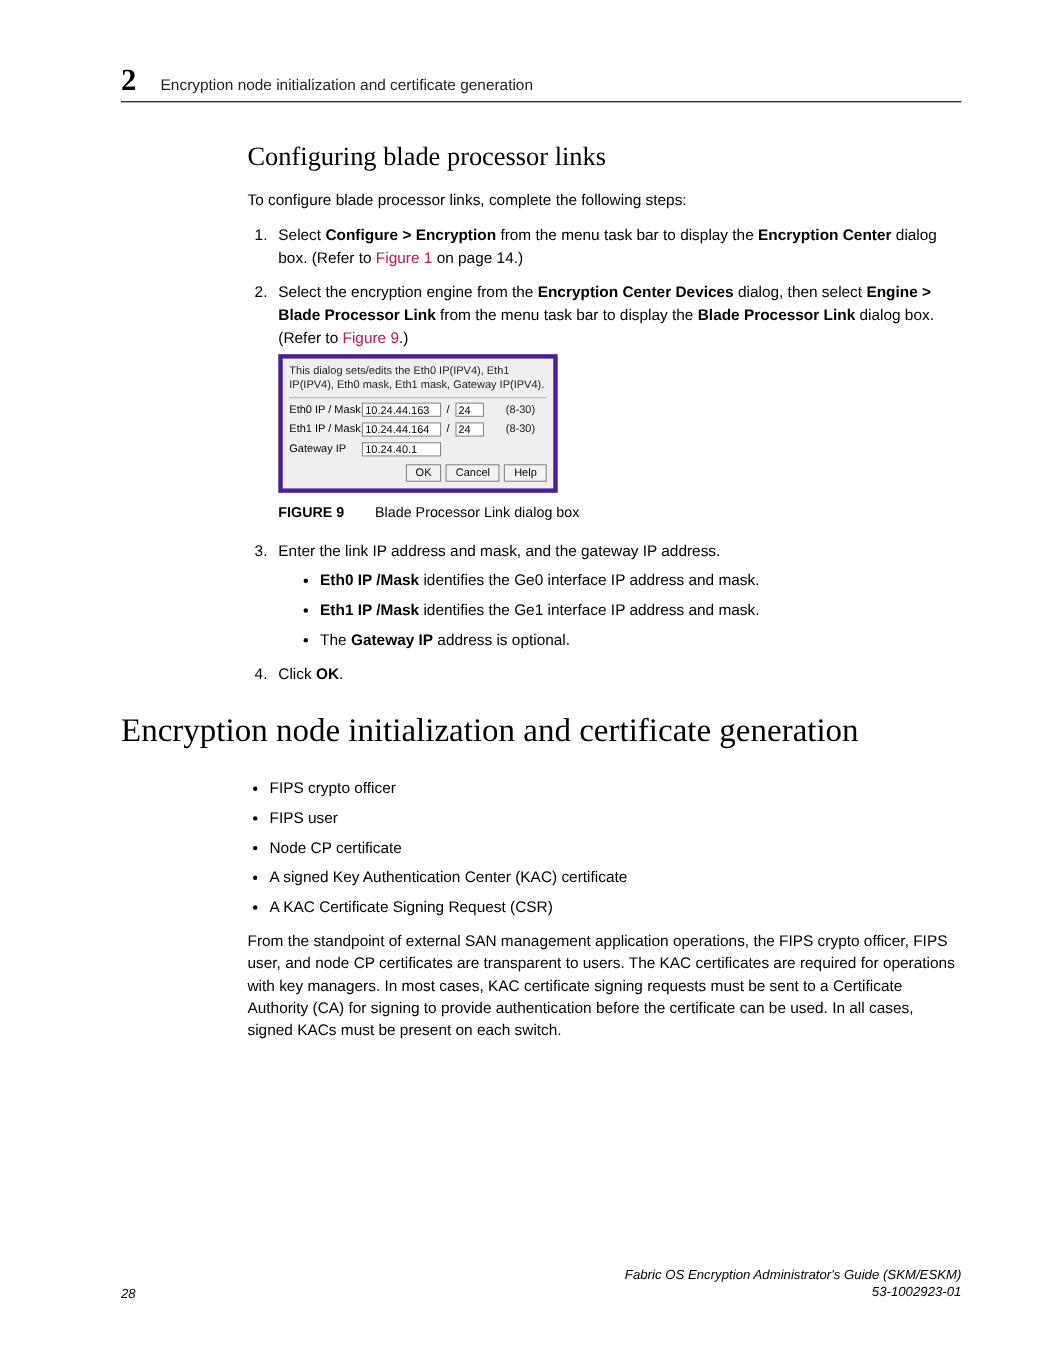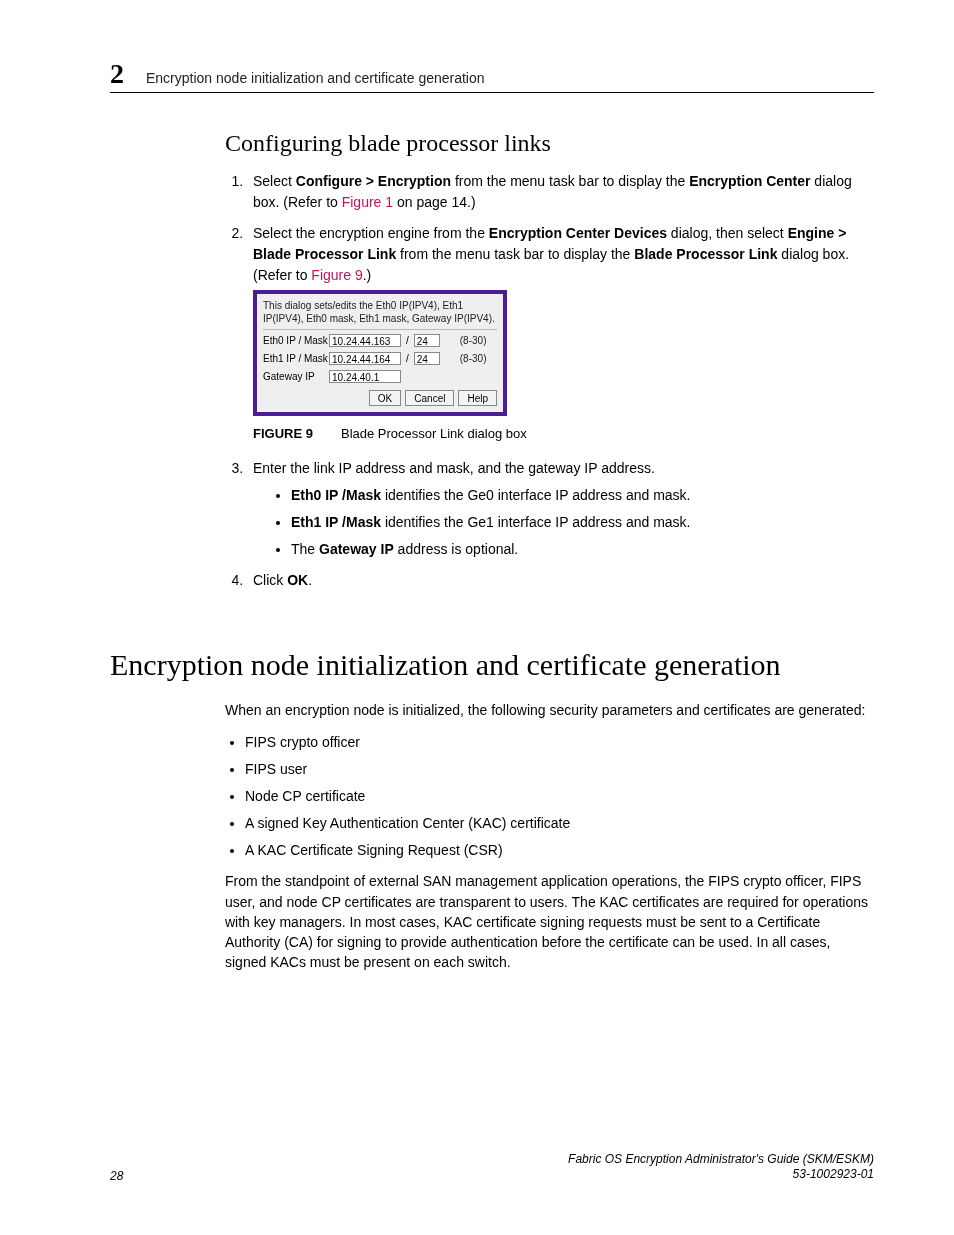--- a/index.html
+++ b/index.html
@@ -145,20 +145,21 @@
 <div class="running-head">
   <span class="chapnum">2</span>
   <span class="runtitle">Encryption node initialization and certificate generation</span>
 </div>
 <div class="rule"></div>
 
 <div class="content">
 
   <h2 class="section">Configuring blade processor links</h2>
 
+  <p>To configure blade processor links, complete the following steps:</p>
 
   <ol class="steps">
     <li>
       <span>Select </span><b>Configure &gt; Encryption</b><span> from the menu task bar to display the </span><b>Encryption Center</b><span> dialog box. (Refer to </span><span class="link">Figure 1</span><span> on page 14.)</span>
     </li>
     <li>
       <span>Select the encryption engine from the </span><b>Encryption Center Devices</b><span> dialog, then select </span><b>Engine &gt; Blade Processor Link</b><span> from the menu task bar to display the </span><b>Blade Processor Link</b><span> dialog box. (Refer to </span><span class="link">Figure 9</span><span>.)</span>
 
       
       <div class="dialog">
@@ -205,21 +206,20 @@
 
     <li>
       <span>Click </span><b>OK</b><span>.</span>
     </li>
   </ol>
 </div>
 
 <h1 class="major" style="top:648px;">Encryption node initialization and certificate generation</h1>
 
 <div class="content" style="top:700px;">
-  <p>When an encryption node is initialized, the following security parameters and certificates are generated:</p>
   <ul class="bullets" style="padding-left:20px;">
     <li>FIPS crypto officer</li>
     <li>FIPS user</li>
     <li>Node CP certificate</li>
     <li>A signed Key Authentication Center (KAC) certificate</li>
     <li>A KAC Certificate Signing Request (CSR)</li>
   </ul>
   <p>From the standpoint of external SAN management application operations, the FIPS crypto officer, FIPS user, and node CP certificates are transparent to users. The KAC certificates are required for operations with key managers. In most cases, KAC certificate signing requests must be sent to a Certificate Authority (CA) for signing to provide authentication before the certificate can be used. In all cases, signed KACs must be present on each switch.</p>
 </div>
 

